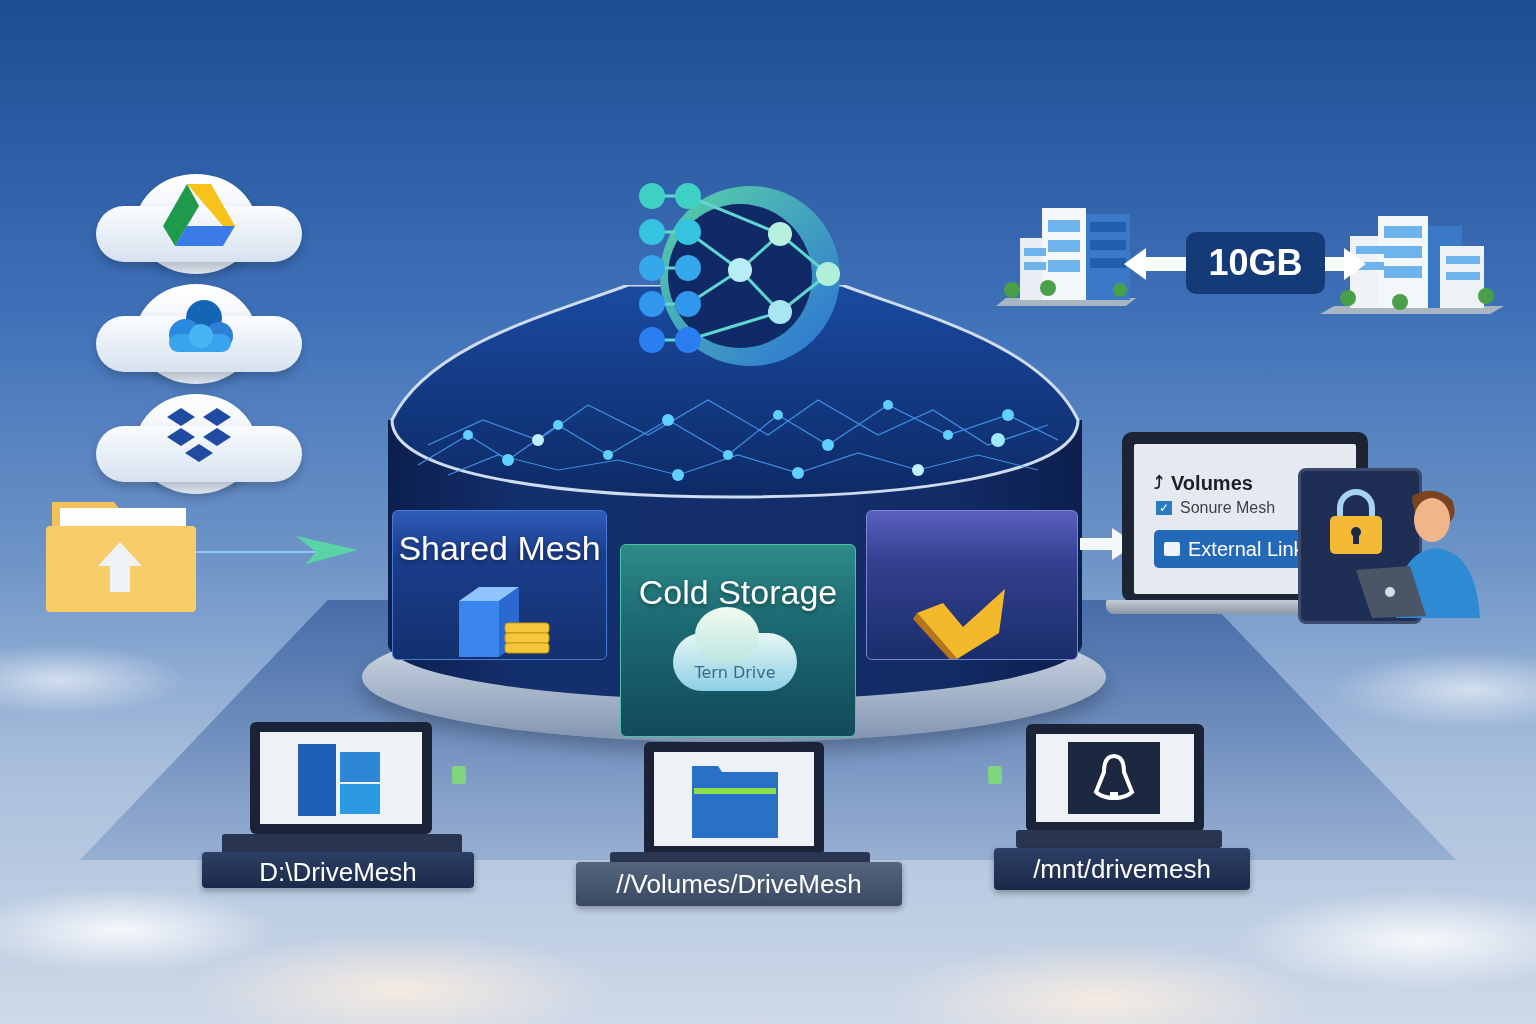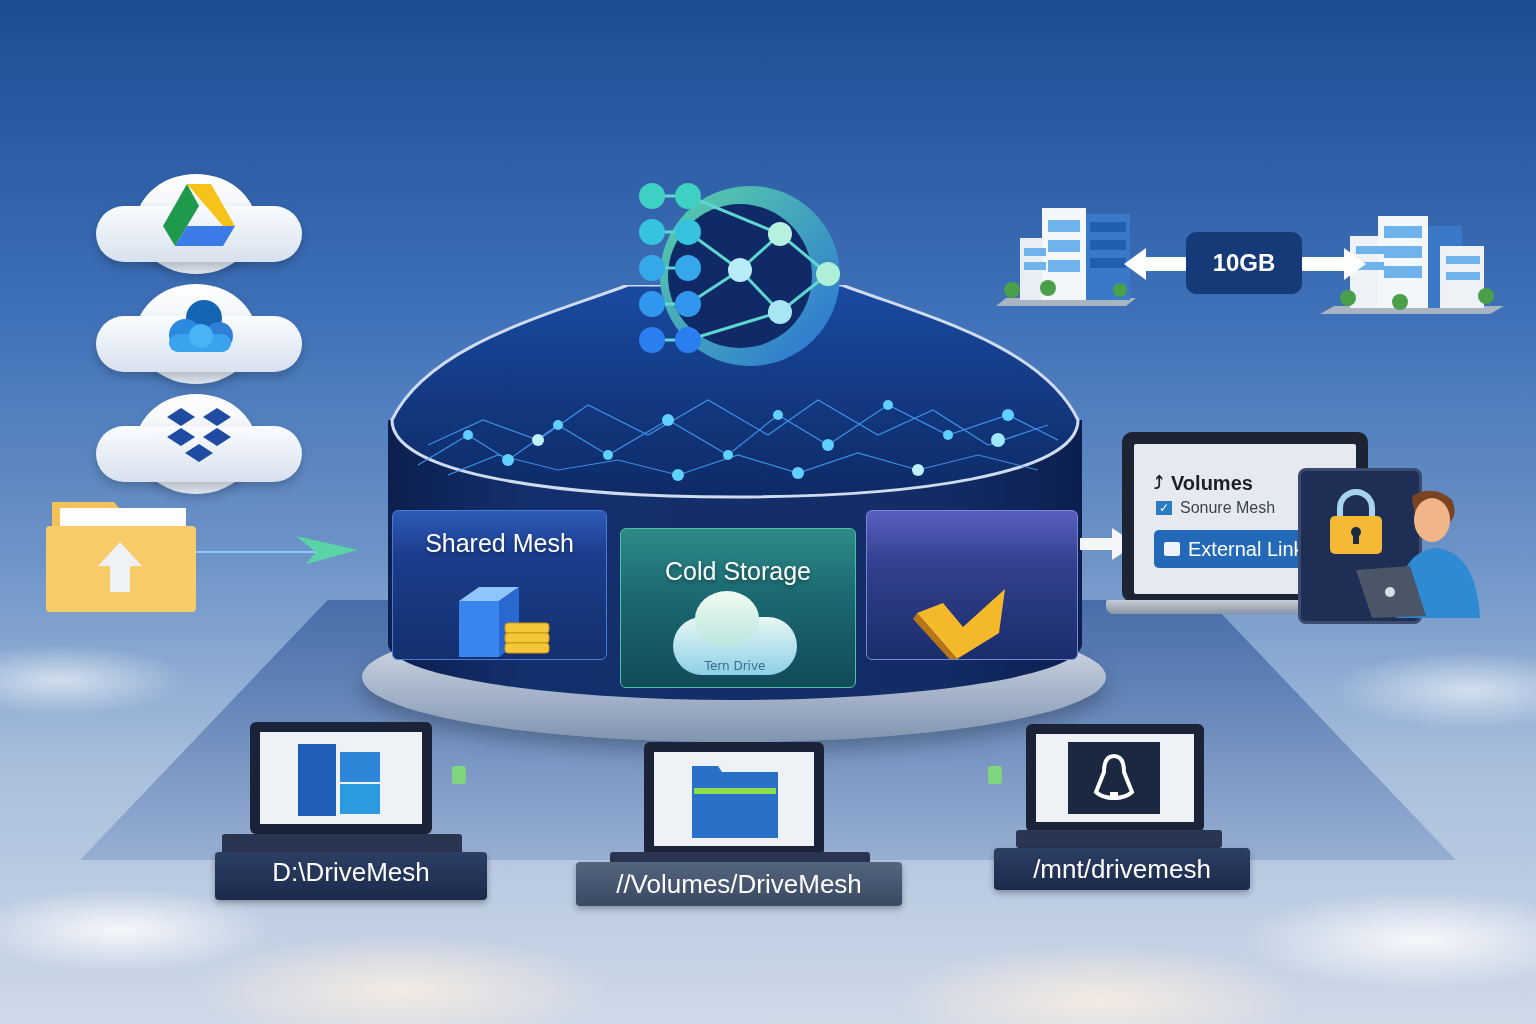--- a/index.html
+++ b/index.html
@@ -32,32 +32,32 @@
   
   .cyl-top { left:388px; top:285px; width:694px; height:215px; }
   .cyl-body { left:388px; top:420px; width:694px; height:280px;
     background:linear-gradient(90deg,#0c1f4e,#13306e 20%,#132c66 80%,#0c1f4e);
     border-radius:0 0 50% 50% / 0 0 20% 20%; }
   .cyl-base { left:362px; top:612px; width:744px; height:130px; border-radius:50%;
     background:linear-gradient(180deg,#e5ebf3,#a8b6cb 60%,#8194b0); box-shadow:0 10px 20px rgba(0,0,0,.25);}
 
   .panel { height:150px; border-radius:6px; box-sizing:border-box; overflow:hidden; }
   .panel-label { position:absolute; left:0; right:0; top:18px; text-align:center; color:#fff;
-    font-size:25px; font-family:"Liberation Sans", sans-serif; text-shadow:0 2px 4px rgba(0,0,0,.4); }
+    font-size:34px; font-family:"Liberation Sans", sans-serif; text-shadow:0 2px 4px rgba(0,0,0,.4); }
   .panel-shared { left:392px; top:510px; width:215px;
     background:linear-gradient(180deg,#2e5ab8 0%,#1b3d8c 30%,#13306e 100%); border:1px solid #4b7ad2; }
-  .panel-cold { left:620px; top:528px; width:236px; height:160px;
+  .panel-cold { left:620px; top:544px; width:236px; height:193px;
     background:linear-gradient(180deg,#2d8b86 0%,#1c6a73 40%,#124a5a 100%); border:1px solid #4ec2a8; }
   .panel-transfer { left:866px; top:510px; width:212px;
     background:linear-gradient(180deg,#5a5fbf 0%,#33408f 35%,#1a2d6b 100%); border:1px solid #7b83d8; }
 
   
   .building { width:140px; height:120px; }
-  .gb-badge { left:1186px; top:232px; width:116px; height:62px; border-radius:10px;
-    background:#143a78; color:#fff; font-size:24px; font-weight:bold; text-align:center; line-height:62px;
+  .gb-badge { left:1186px; top:232px; width:139px; height:62px; border-radius:10px;
+    background:#143a78; color:#fff; font-size:36px; font-weight:bold; text-align:center; line-height:62px;
     font-family:"Liberation Sans", sans-serif; }
   .arrow-white { height:14px; background:#fff; }
 
   
   .laptop-screen { left:1122px; top:432px; width:246px; height:170px; background:#1c2434; border-radius:10px; }
   .laptop-inner { left:1134px; top:444px; width:222px; height:150px; background:#e6eaf0; border-radius:2px; }
   .laptop-base { left:1106px; top:600px; width:290px; height:14px; background:linear-gradient(180deg,#c5ccd6,#8b95a4); border-radius:2px 2px 8px 8px; }
   .share-row { font-family:"Liberation Sans", sans-serif; display:flex; align-items:center; gap:8px; }
   .ext-link { left:1154px; top:530px; width:170px; height:38px; background:#2468b8; border-radius:5px; color:#fff; font-size:20px; }
   .tablet { left:1298px; top:468px; width:118px; height:150px; background:#1f2e55; border-radius:8px; border:3px solid #3c4a6e; }
@@ -203,21 +203,21 @@
         <rect x="52" y="42" width="44" height="10" rx="3"></rect>
         <rect x="52" y="52" width="44" height="10" rx="3"></rect>
         <rect x="52" y="62" width="44" height="10" rx="3"></rect>
       </g>
   </svg>
 </div>
 <div class="abs panel panel-cold">
   <div class="panel-label" style="top:28px">Cold Storage</div>
   <div style="position:absolute;left:52px;top:88px;width:124px;height:58px;border-radius:30px;background:linear-gradient(180deg,#e8f7f3,#8cd0e6);">
     <div style="position:absolute;left:22px;top:-26px;width:64px;height:56px;border-radius:50%;background:linear-gradient(180deg,#f1fbf0,#b9e6e0);"></div>
-    <div style="position:absolute;left:0;right:0;top:30px;text-align:center;color:#3a6b8c;font-size:12px;margin-top:12px;">Tern Drive</div>
+    <div style="position:absolute;left:0;right:0;top:30px;text-align:center;color:#3a6b8c;font-size:16px;">Tern Drive</div>
   </div>
 </div>
 <div class="abs panel panel-transfer">
   <svg style="position:absolute;left:46px;top:72px;width:100px;height:80px" viewBox="0 0 100 80">
     <polygon points="4,30 30,20 50,44 92,6 86,50 44,76" fill="#f4b92a"></polygon>
     <polygon points="4,30 44,76 40,80 0,36" fill="#b8761a"></polygon>
   </svg>
 </div>
 
 <svg class="abs building" style="left:996px;top:198px" viewBox="0 0 140 120">
@@ -302,21 +302,21 @@
 
 <div class="abs monitor" style="left:250px;top:722px;width:182px;height:112px">
   <div class="screen" style="left:10px;top:10px;width:162px;height:92px"></div>
   <svg style="position:absolute;left:48px;top:22px;width:82px;height:74px" viewBox="0 0 82 74">
     <rect x="0" y="0" width="38" height="72" fill="#1f5fb8"></rect>
       <rect x="42" y="8" width="40" height="30" fill="#2d86d8"></rect>
       <rect x="42" y="40" width="40" height="30" fill="#2b9ae0"></rect>
   </svg>
 </div>
 <div class="abs" style="left:222px;top:834px;width:240px;height:22px;background:#2a3552;border-radius:3px"></div>
-<div class="abs mount-label" style="left:215px;top:852px;width:272px;height:48px;line-height:40px">D:\DriveMesh</div>
+<div class="abs mount-label" style="left:202px;top:852px;width:272px;height:36px;line-height:40px">D:\DriveMesh</div>
 
 <div class="abs monitor" style="left:644px;top:742px;width:180px;height:114px">
   <div class="screen" style="left:10px;top:10px;width:160px;height:94px"></div>
   <svg style="position:absolute;left:46px;top:20px;width:90px;height:78px" viewBox="0 0 90 78">
     <path d="M2 4 h26 l4 6 h56 v66 h-86z" fill="#2870c8"></path>
     <rect x="4" y="26" width="82" height="6" fill="#8be04a"></rect>
   </svg>
 </div>
 <div class="abs" style="left:610px;top:852px;width:260px;height:18px;background:#2a3552;border-radius:3px"></div>
 <div class="abs mount-label" style="left:576px;top:862px;width:326px;height:44px;line-height:44px;background:linear-gradient(180deg,#55657e,#3a4862)">//Volumes/DriveMesh</div>

